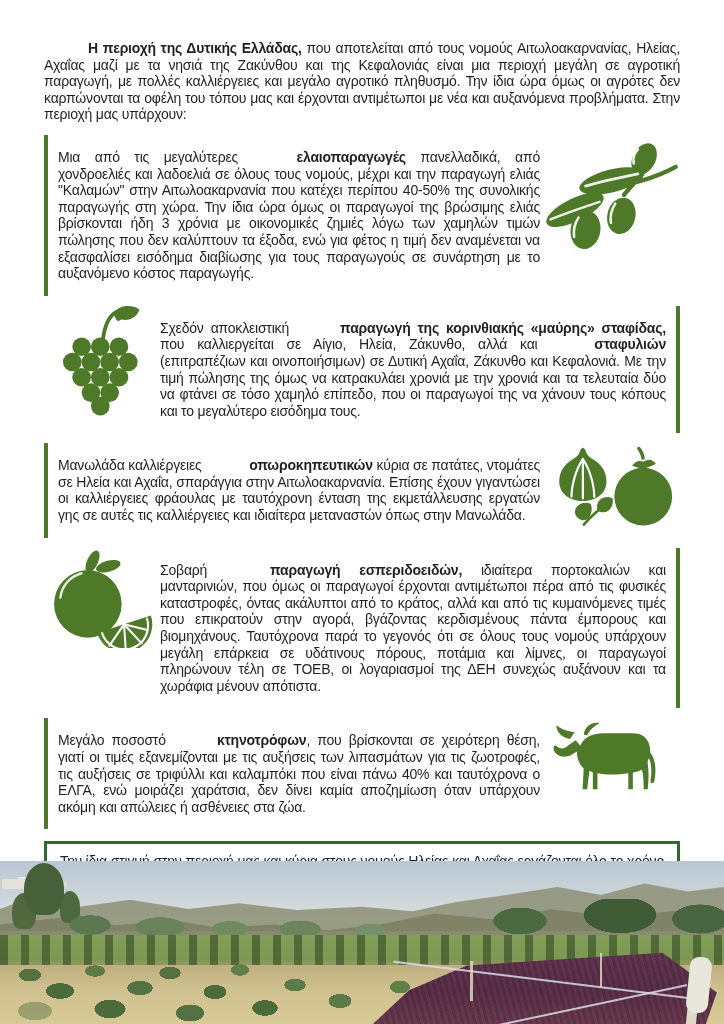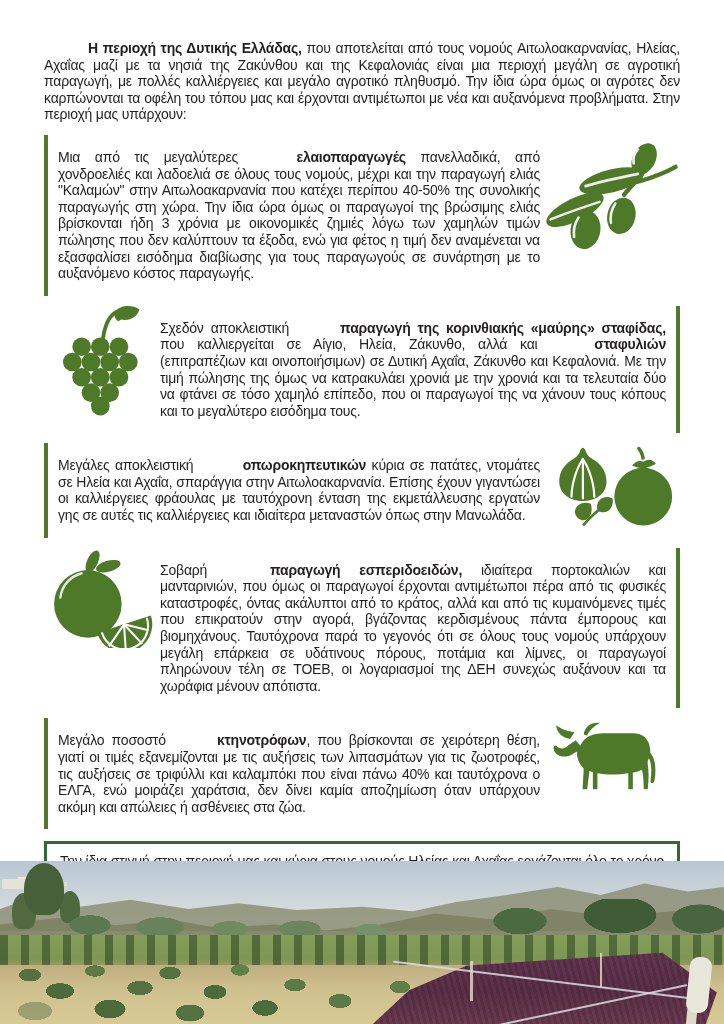--- a/index.html
+++ b/index.html
@@ -165,21 +165,21 @@
             <circle cx="53" cy="118" r="11"></circle>
           </g>
         </svg>
       </div>
       <p class="para text"><span>Σχεδόν αποκλειστική </span><span class="b">παραγωγή της κορινθιακής «μαύρης» σταφίδας,</span><span> που καλλιεργείται σε Αίγιο, Ηλεία, Ζάκυνθο, αλλά και </span><span class="b">σταφυλιών</span><span> (επιτραπέζιων και οινοποιήσιμων) σε Δυτική Αχαΐα, Ζάκυνθο και Κεφαλονιά. Με την τιμή πώλησης της όμως να κατρακυλάει χρονιά με την χρονιά και τα τελευταία δύο να φτάνει σε τόσο χαμηλό επίπεδο, που οι παραγωγοί της να χάνουν τους κόπους και το μεγαλύτερο εισόδημα τους.</span></p>
       <div class="bar right"></div>
     </div>
 
     <div class="sec">
       <div class="bar left"></div>
-      <p class="para text"><span>Μεγάλες αποκλειστική </span><span class="b">οπωροκηπευτικών</span><span> κύρια σε πατάτες, ντομάτες σε Ηλεία και Αχαΐα, σπαράγγια στην Αιτωλοακαρνανία. Επίσης έχουν γιγαντώσει οι καλλιέργειες φράουλας με ταυτόχρονη ένταση της εκμετάλλευσης εργατών γης σε αυτές τις καλλιέργειες και ιδιαίτερα μεταναστών όπως στην Μανωλάδα.</span></p>
+      <p class="para text"><span>Μανωλάδα καλλιέργειες </span><span class="b">οπωροκηπευτικών</span><span> κύρια σε πατάτες, ντομάτες σε Ηλεία και Αχαΐα, σπαράγγια στην Αιτωλοακαρνανία. Επίσης έχουν γιγαντώσει οι καλλιέργειες φράουλας με ταυτόχρονη ένταση της εκμετάλλευσης εργατών γης σε αυτές τις καλλιέργειες και ιδιαίτερα μεταναστών όπως στην Μανωλάδα.</span></p>
       <div class="icon-col">
         <svg width="140" height="88" viewBox="0 0 160 100" aria-hidden="true">
           <path d="M46,8 C48,4 50,4 52,8 C53,12 55,15 60,18 C70,24 76,32 76,44 C76,58 63,66 49,66 C35,66 22,58 22,44 C22,32 28,24 38,18 C43,15 45,12 46,8 Z" fill="#4d7928"></path>
           <g fill="none" stroke="#ffffff" stroke-width="2.5" stroke-linecap="round">
             <path d="M49,18 C49,32 49,50 49,63"></path>
             <path d="M49,18 C41,30 36,48 36,61"></path>
             <path d="M49,18 C57,30 62,48 62,61"></path>
           </g>
           <path d="M113,6 C116,10 118,14 118,20" fill="none" stroke="#4d7928" stroke-width="4" stroke-linecap="round"></path>
           <path d="M104,26 C108,20 112,18 118,20 C124,16 130,18 134,24 C128,27 123,29 118,30 C112,29 108,28 104,26 Z" fill="#4d7928" stroke="#ffffff" stroke-width="2"></path>

